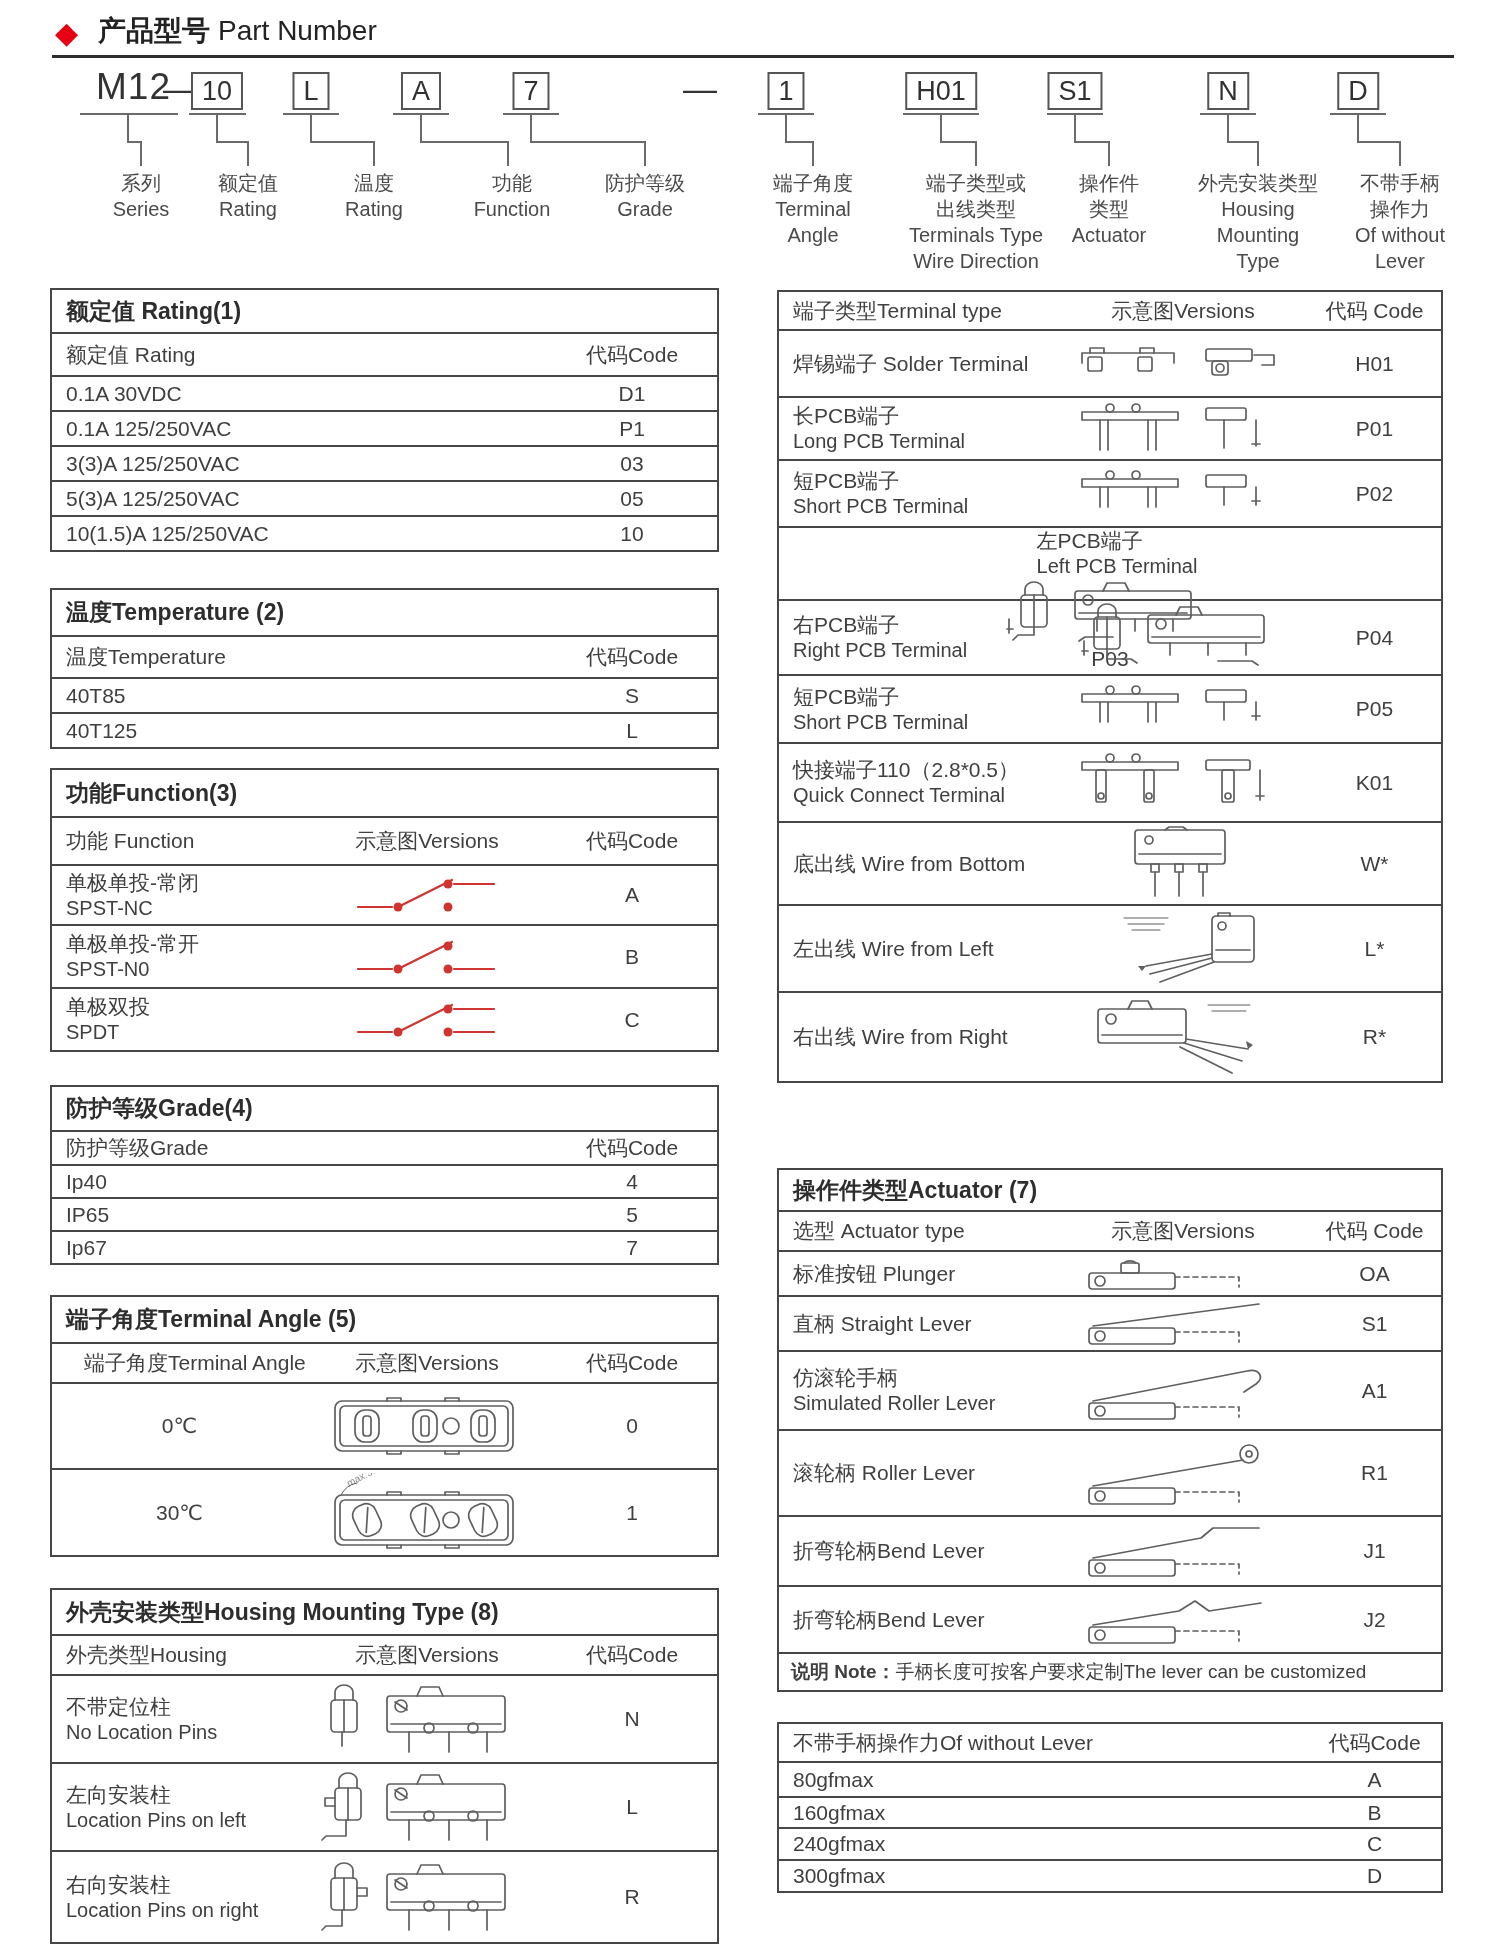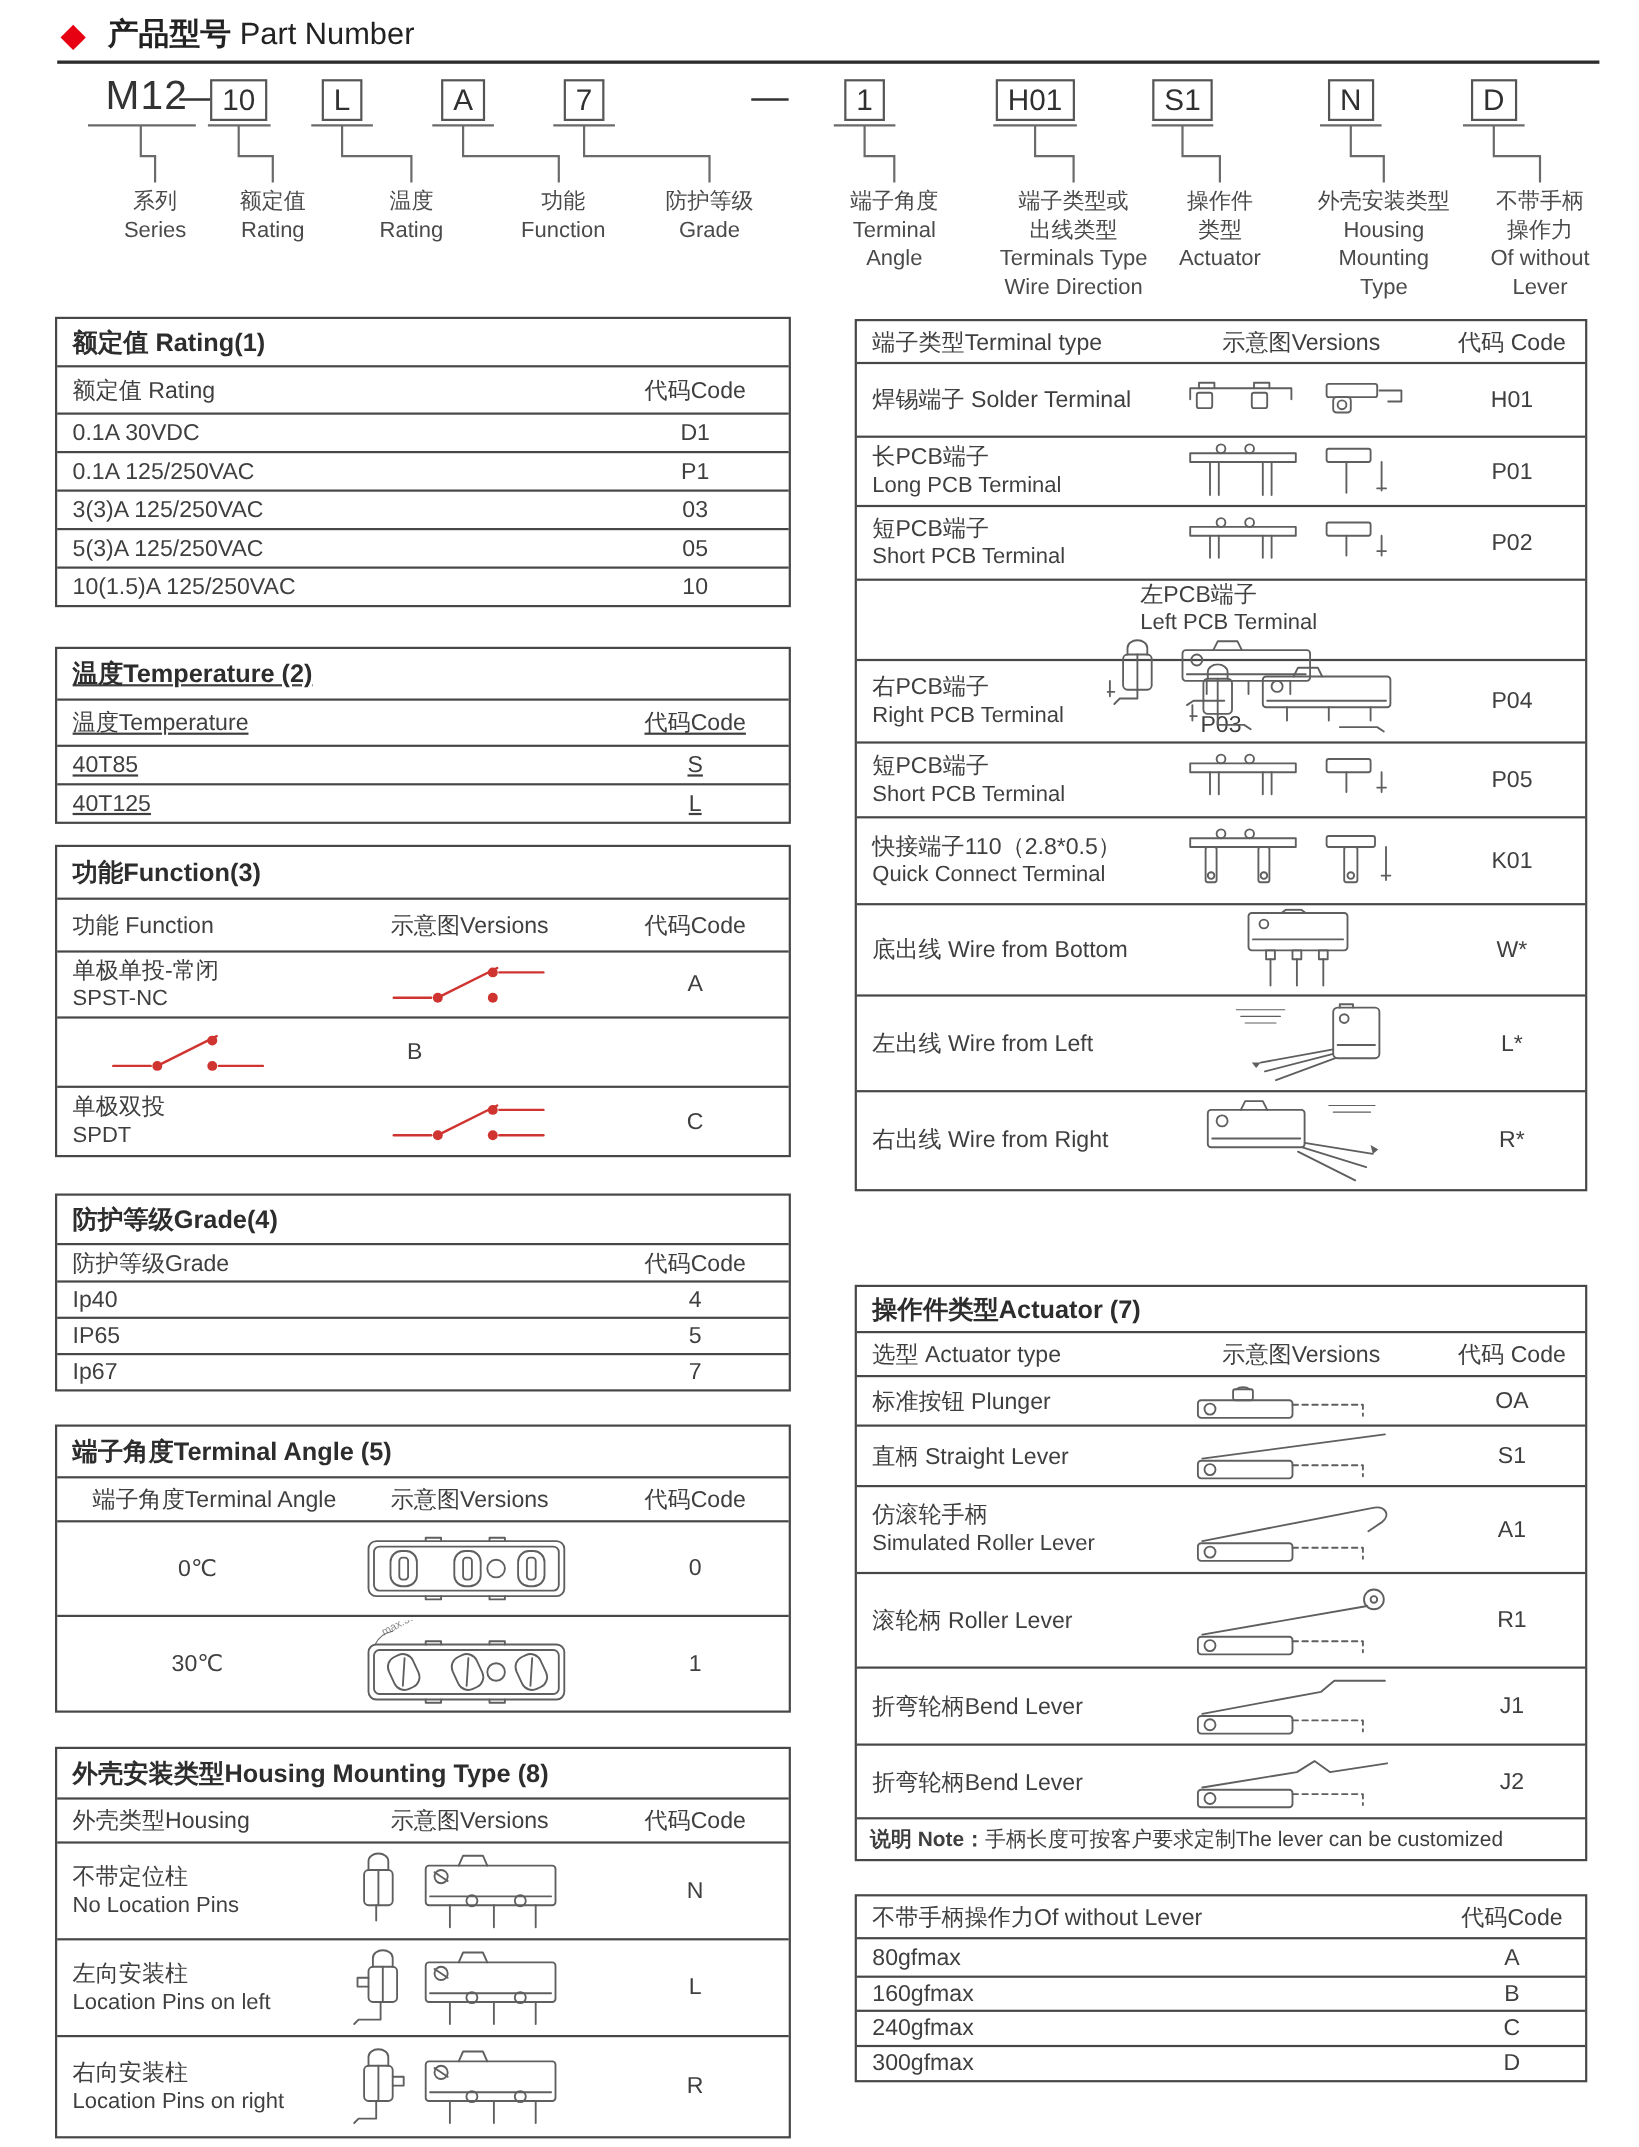--- a/index.html
+++ b/index.html
@@ -163,21 +163,21 @@
     <div class="trow" style="height:35px;">
         <div class="c-label">5(3)A 125/250VAC</div>
         <div class="c-code">05</div>
       </div>
     <div class="trow" style="height:35px;">
         <div class="c-label">10(1.5)A 125/250VAC</div>
         <div class="c-code">10</div>
       </div>
   </div>
 
-  <div class="tbl lt" style="left:50px;top:588px;width:669px;text-decoration:underline;">
+  <div class="tbl lt" style="left:50px;top:588px;width:669px;">
     <div class="trow" style="height:45px;">
         <div class="t-title">温度Temperature (2)</div>
       </div>
     <div class="trow colhdr" style="height:42px;">
       <div class="c-label">温度Temperature</div>
       <div class="c-code">代码Code</div>
     </div>
     <div class="trow" style="height:35px;">
         <div class="c-label">40T85</div>
         <div class="c-code">S</div>
@@ -208,20 +208,24 @@
             <circle cx="46" cy="36" r="4.5" fill="#cf3430" stroke="none"></circle>
         <line x1="46" y1="36" x2="100" y2="9"></line>
         <circle cx="96" cy="13" r="4.5" fill="#cf3430" stroke="none"></circle>
             <line x1="102" y1="13" x2="142" y2="13"></line>
         <circle cx="96" cy="36" r="4.5" fill="#cf3430" stroke="none"></circle>
       </svg>
         </div>
       <div class="c-code">A</div>
     </div>
     <div class="trow" style="height:63px;">
+      <div class="c-label two">
+          <div class="zh">单极单投-常开</div>
+          <div class="en">SPST-N0</div>
+        </div>
       <div class="c-ver">
           <svg class="red" width="150" height="48">
         <line x1="6" y1="36" x2="40" y2="36"></line>
             <circle cx="46" cy="36" r="4.5" fill="#cf3430" stroke="none"></circle>
         <line x1="46" y1="36" x2="100" y2="9"></line>
         <circle cx="96" cy="13" r="4.5" fill="#cf3430" stroke="none"></circle>
         <circle cx="96" cy="36" r="4.5" fill="#cf3430" stroke="none"></circle>
             <line x1="102" y1="36" x2="142" y2="36"></line>
       </svg>
         </div>

